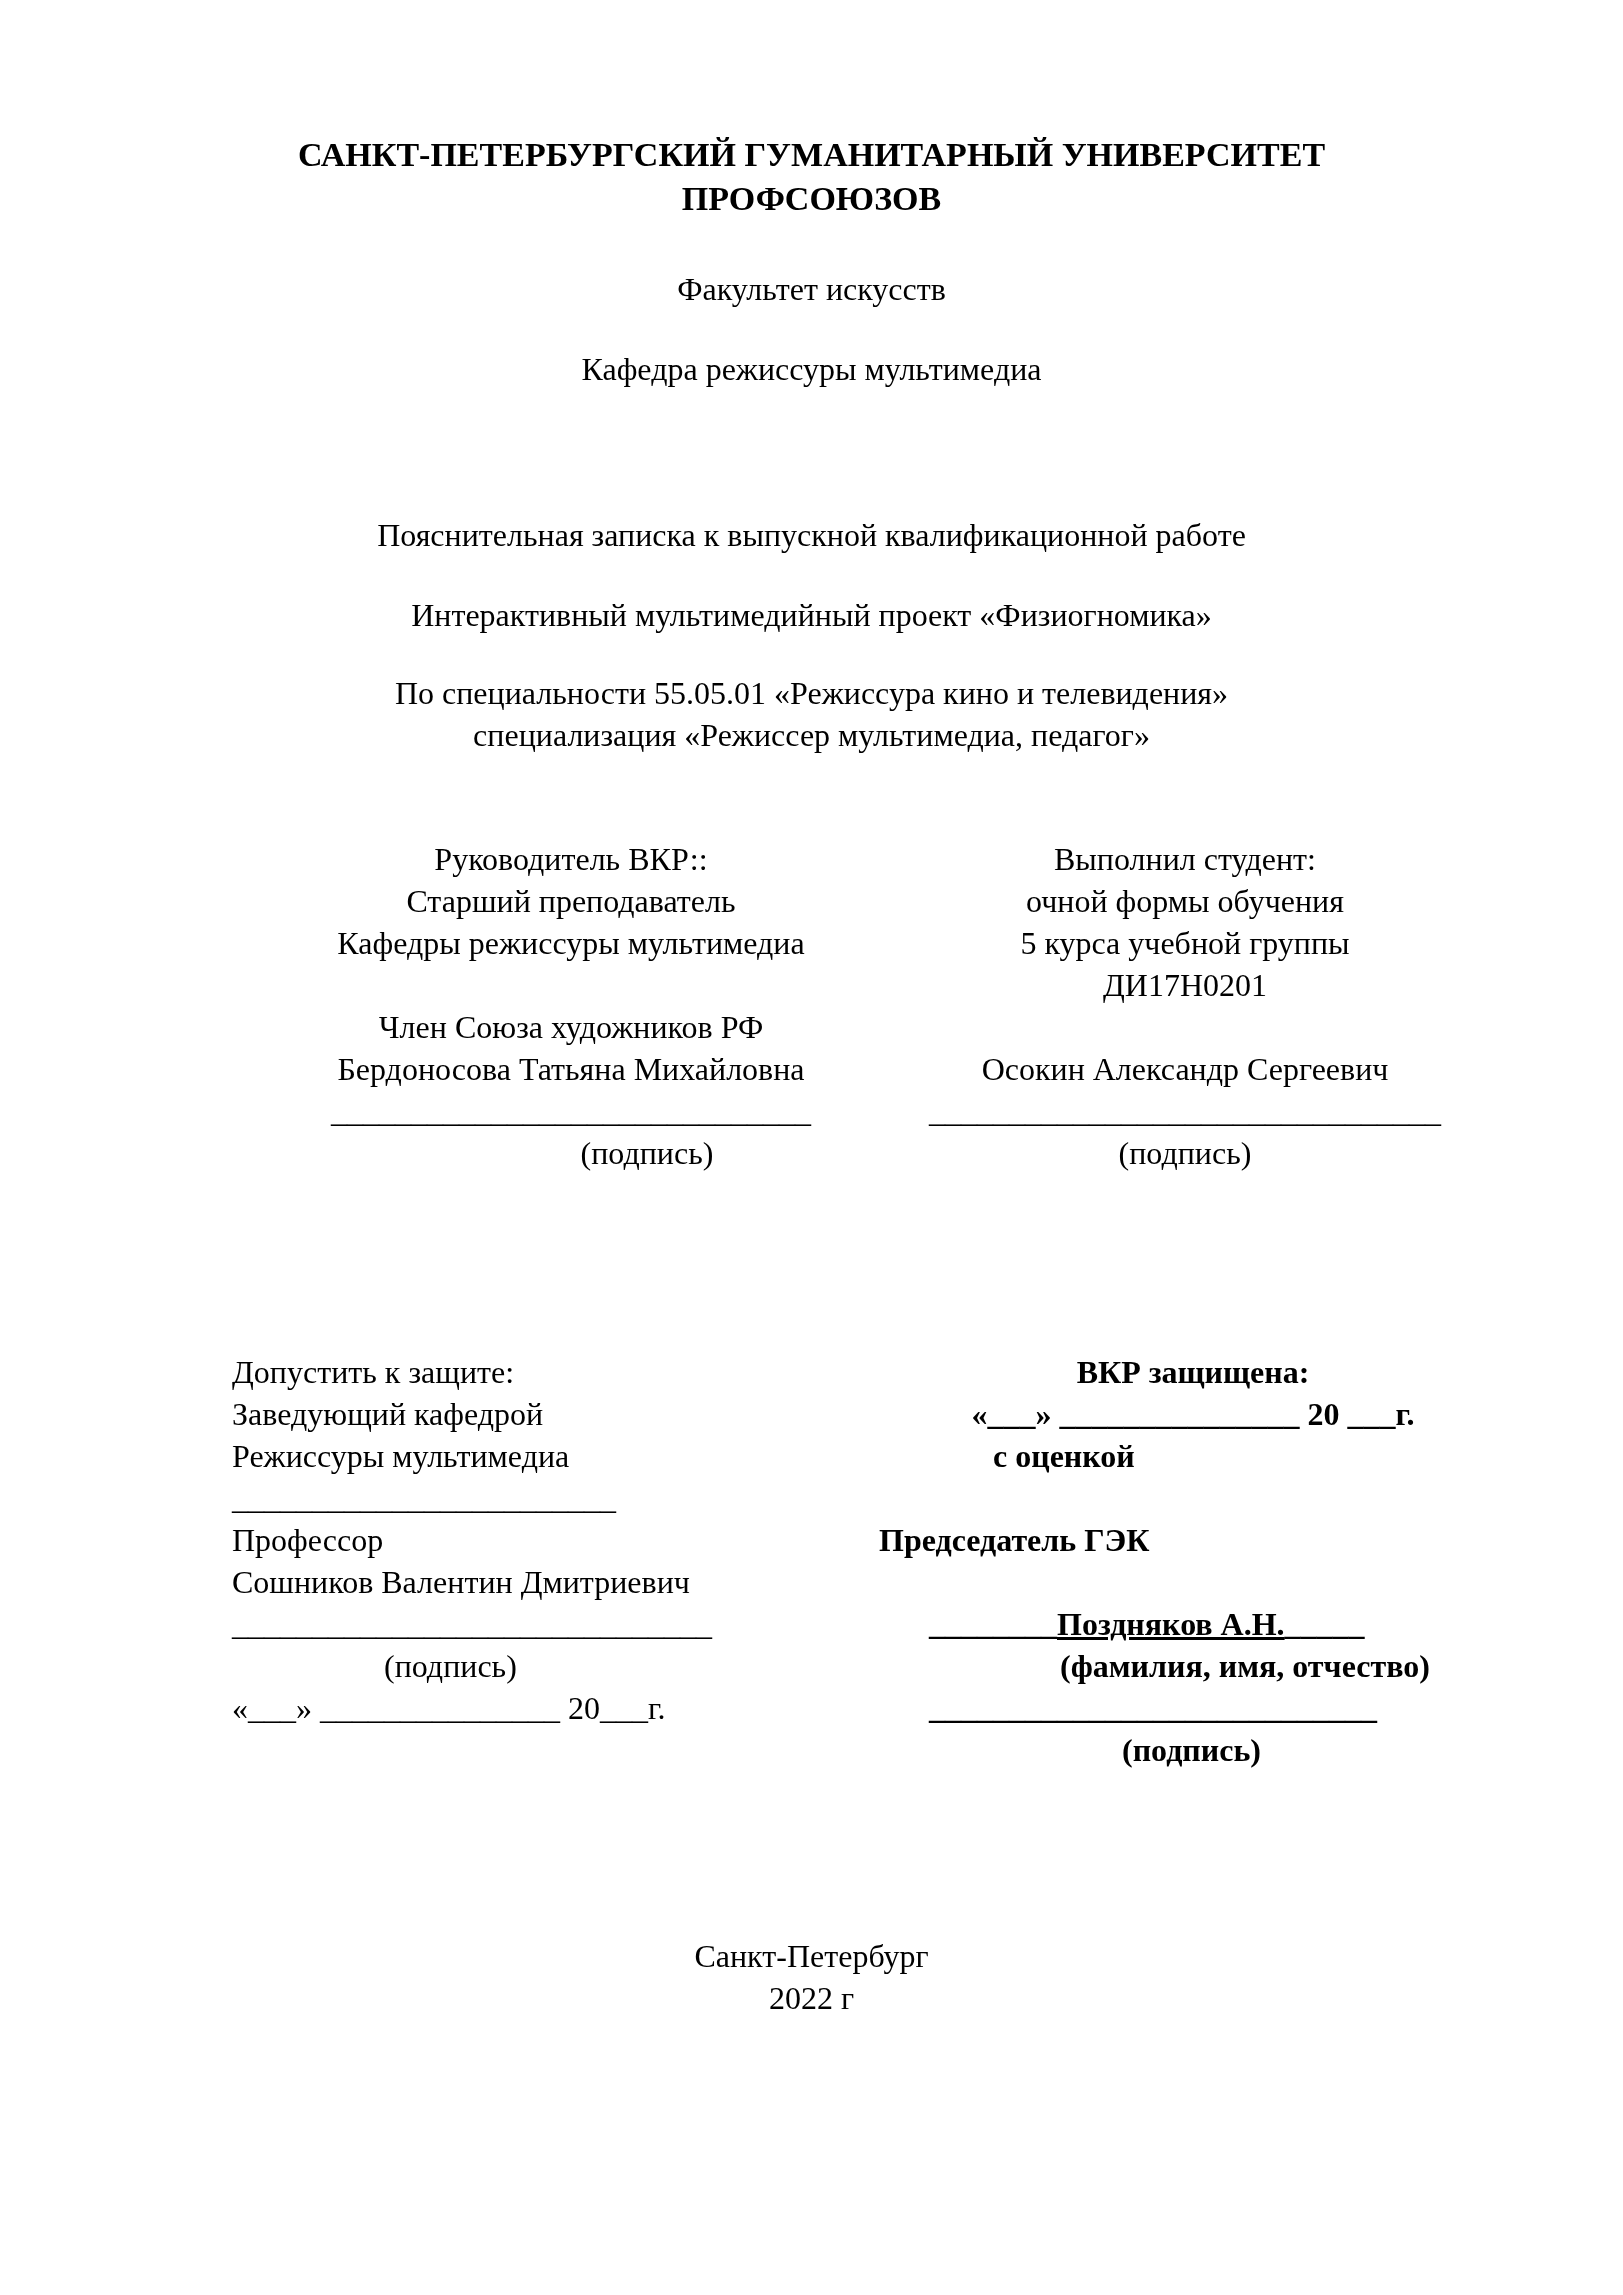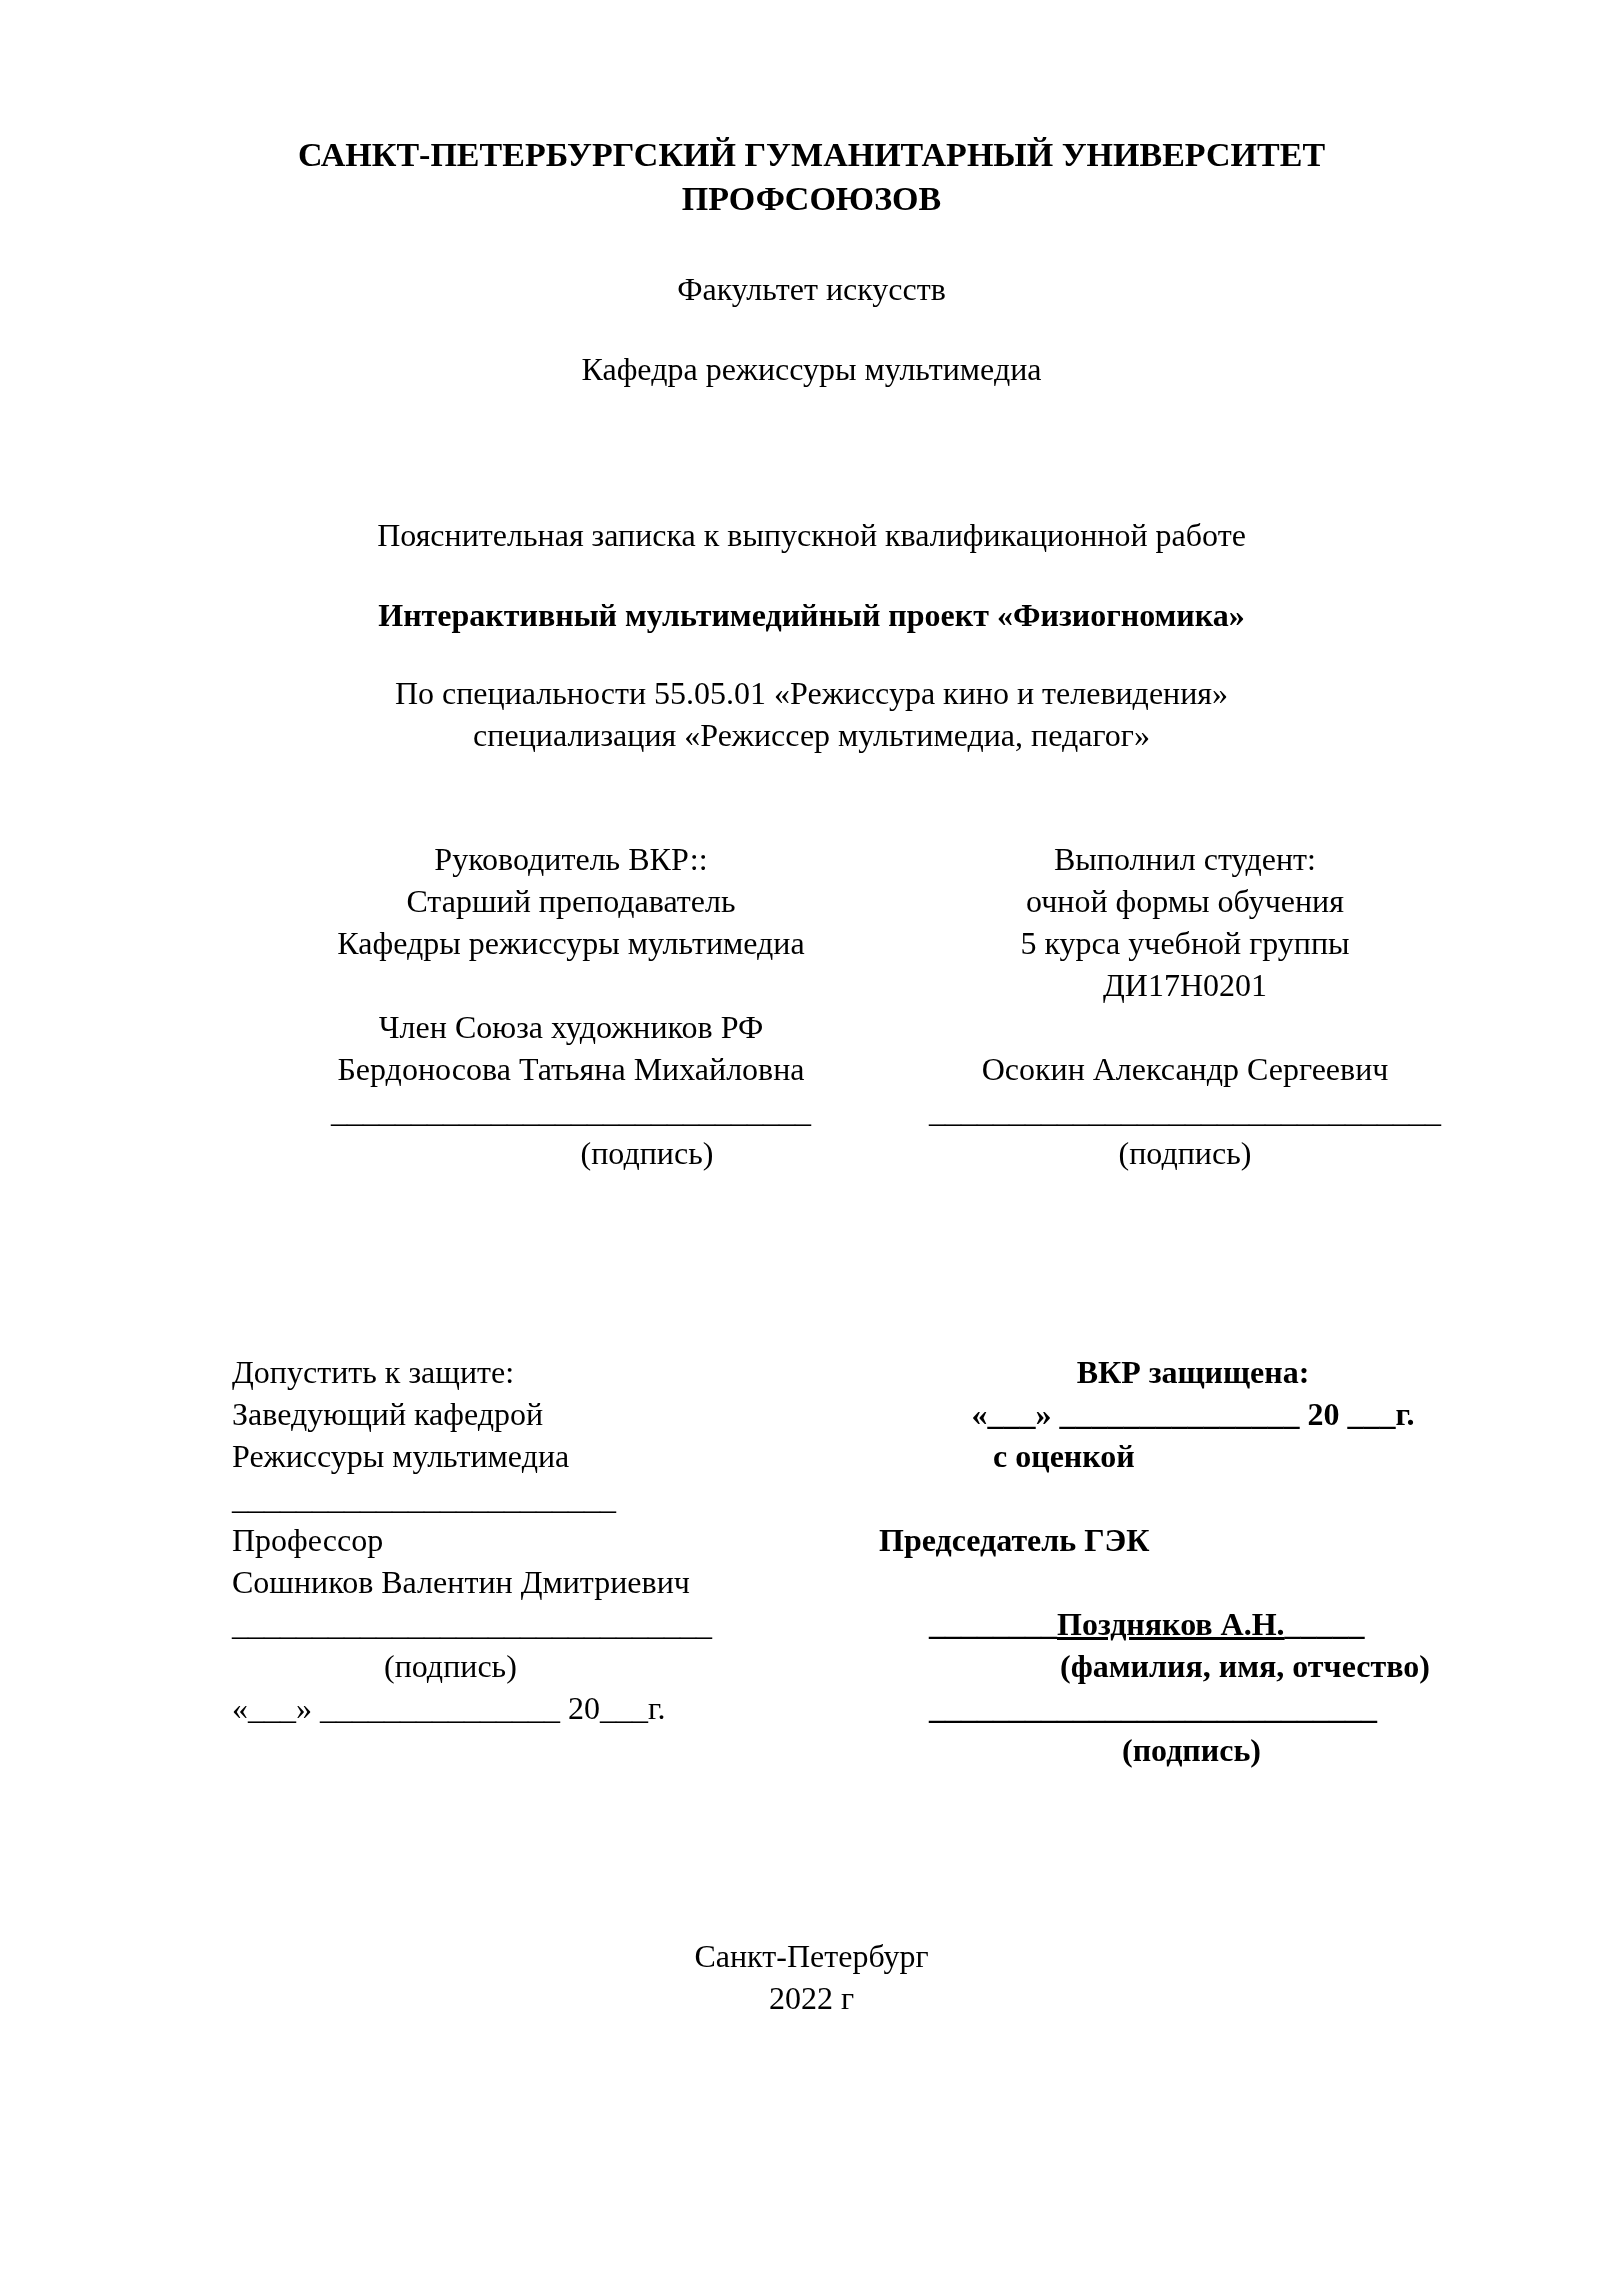--- a/index.html
+++ b/index.html
@@ -14,21 +14,21 @@
     font-size:32px;
     line-height:42px;
     overflow:hidden;
   }
   .bold { font-weight:normal; }
   .head { text-align:center; padding-top:133px; }
   .uni { font-size:34px; line-height:44px; font-weight:bold; }
   .faculty { margin-top:47px; }
   .dept { margin-top:38px; }
   .note { margin-top:124px; }
-  .proj { margin-top:38px; font-weight:bold; }
+  .proj { margin-top:38px; font-weight:normal; }
   .spec { margin-top:36px; }
 
   .row { display:flex; padding-left:232px; }
   .row1 { margin-top:82px; }
   .row2 { margin-top:177px; }
 
   .row1 .col-left  { flex:0 0 678px; width:678px; text-align:center; }
   .row1 .col-right { flex:0 0 550px; width:550px; text-align:center; }
   .row2 .col-left  { flex:0 0 647px; width:647px; text-align:left; }
   .row2 .col-right { flex:0 0 628px; width:628px; text-align:left;font-weight:bold; }

